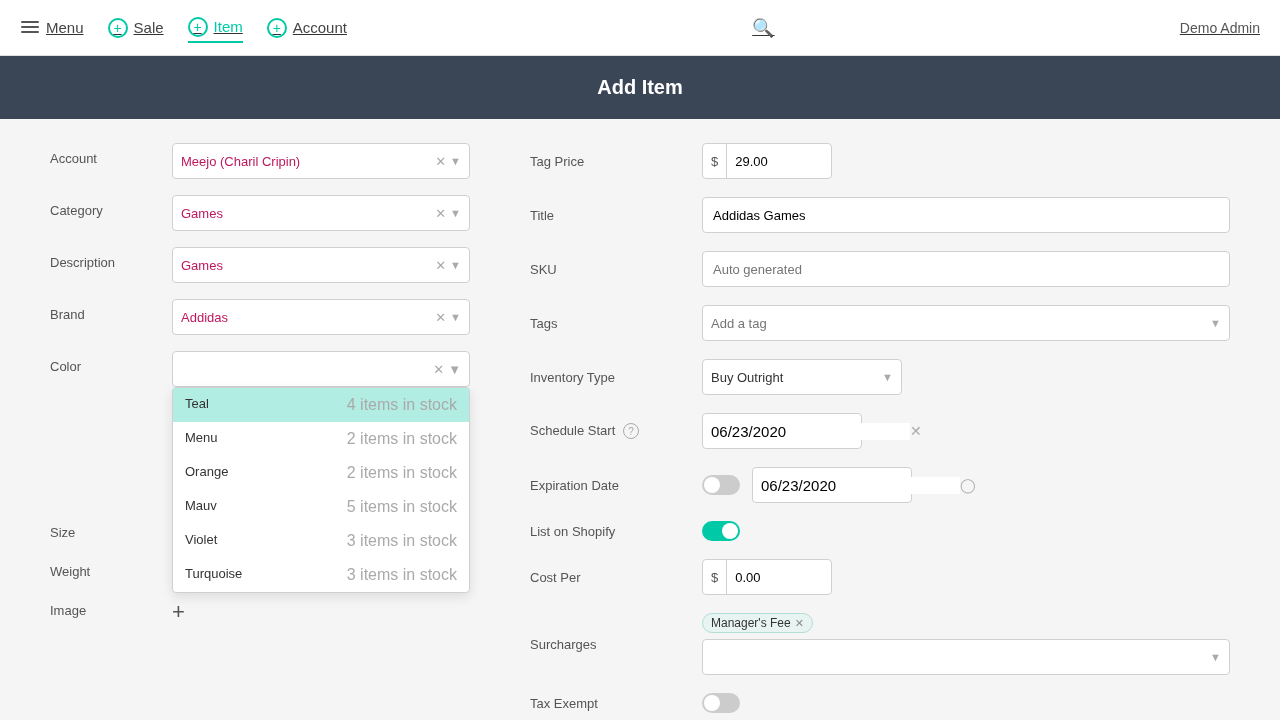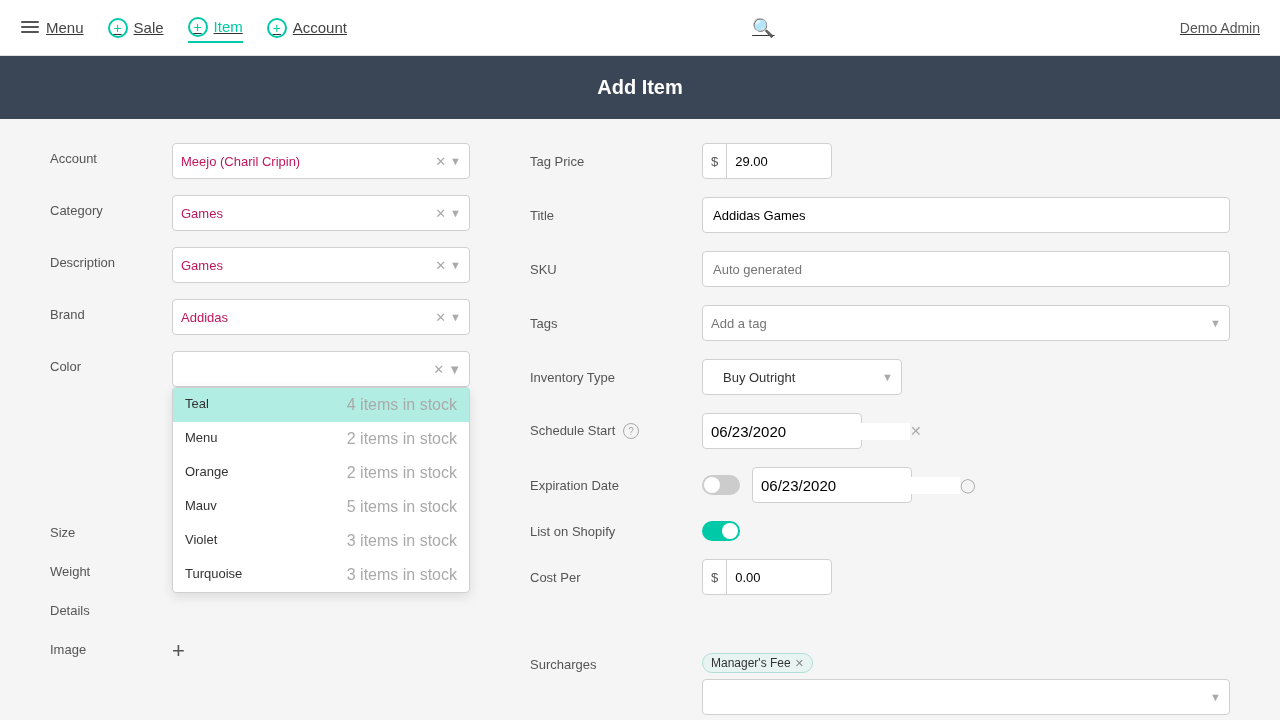--- a/index.html
+++ b/index.html
@@ -89,21 +89,21 @@
 
     .title-input { width: 100%; border: 1px solid #d0d0d0; border-radius: 4px; height: 36px; padding: 0 10px; font-size: 13px; }
 
     .sku-input { width: 100%; border: 1px solid #d0d0d0; border-radius: 4px; height: 36px; padding: 0 10px; font-size: 13px; color: #4c1d95; }
 
     .tags-input-wrap { display: flex; align-items: center; border: 1px solid #d0d0d0; border-radius: 4px; background: #fff; height: 36px; padding: 0 8px; width: 100%; }
     .tags-input-wrap input { flex: 1; border: none; outline: none; font-size: 13px; color: #aaa; }
     .tags-arrow { color: #aaa; font-size: 11px; }
 
     .inventory-select { display: flex; align-items: center; border: 1px solid #d0d0d0; border-radius: 4px; background: #fff; height: 36px; padding: 0 8px; width: 200px; cursor: pointer; }
-    .inventory-value { flex: 1; font-size: 13px; margin-left: 12px; }
+    .inventory-value { flex: 1; font-size: 13px; }
     .inventory-arrow { color: #aaa; font-size: 11px; }
 
     .date-input-wrap { display: flex; align-items: center; border: 1px solid #d0d0d0; border-radius: 4px; background: #fff; height: 36px; padding: 0 8px; width: 160px; }
     .date-input-wrap input { flex: 1; border: none; outline: none; font-size: 15px; }
     .date-clear { color: #aaa; cursor: pointer; }
 
     
     .toggle { width: 38px; height: 20px; border-radius: 10px; position: relative; cursor: pointer; }
     .toggle.on { background: #00c9a7; }
     .toggle.off { background: #ccc; }
@@ -253,24 +253,20 @@
         <div class="form-label">Size</div>
         <div class="form-control-wrap">
         </div>
       </div>
 
       <div class="form-row">
         <div class="form-label">Weight</div>
         <div class="form-control-wrap"></div>
       </div>
 
-      <div class="form-row">
-        <div class="form-label">Details</div>
-        <div class="form-control-wrap"></div>
-      </div>
 
       <div class="form-row">
         <div class="form-label">Image</div>
         <div class="form-control-wrap">
           <div class="add-image-btn">
             <span style="font-size:22px; color:#555;">+</span>
           </div>
         </div>
       </div>
 
@@ -365,21 +361,21 @@
             <span class="price-currency">$</span>
             <input type="text" class="price-value" value="0.00" style="">
           </div>
         </div>
       </div>
 
       <div class="right-form-row">
         <div class="right-label">Surcharges</div>
         <div class="right-control">
           <div style="display:flex;flex-direction:column;gap:6px;width:100%;">
-            <div style="display:flex;align-items:center;gap:8px;margin-top:40px;">
+            <div style="display:flex;align-items:center;gap:8px;">
               <span class="tag-badge">
                 <span>Manager's Fee</span>
                 <span class="tag-badge-x">✕</span>
               </span>
             </div>
             <div class="surcharges-wrap">
               <span class="surcharges-arrow">▼</span>
             </div>
           </div>
         </div>

